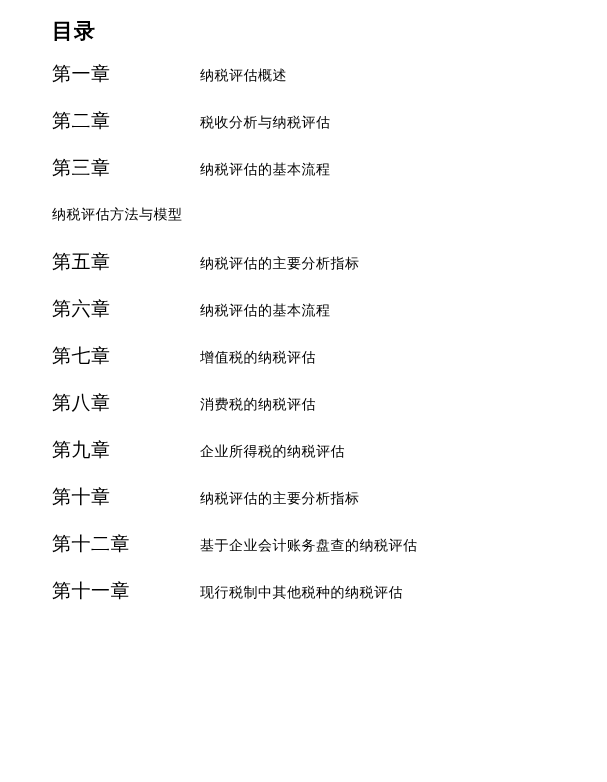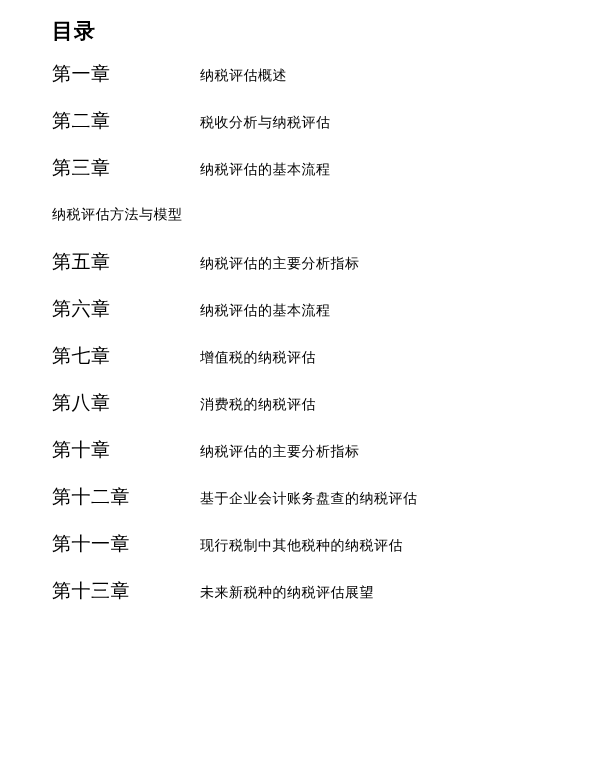--- a/index.html
+++ b/index.html
@@ -86,29 +86,29 @@
     </li>
     <li class="toc-row">
       <span class="chapter-label">第七章</span>
       <span class="chapter-title">增值税的纳税评估</span>
     </li>
     <li class="toc-row">
       <span class="chapter-label">第八章</span>
       <span class="chapter-title">消费税的纳税评估</span>
     </li>
     <li class="toc-row">
+      <span class="chapter-label">第九章</span>
+      <span class="chapter-title">企业所得税的纳税评估</span>
+    </li>
+    <li class="toc-row">
       <span class="chapter-label">第十章</span>
       <span class="chapter-title">纳税评估的主要分析指标</span>
     </li>
     <li class="toc-row">
       <span class="chapter-label">第十二章</span>
       <span class="chapter-title">基于企业会计账务盘查的纳税评估</span>
     </li>
     <li class="toc-row">
       <span class="chapter-label">第十一章</span>
       <span class="chapter-title">现行税制中其他税种的纳税评估</span>
     </li>
-    <li class="toc-row">
-      <span class="chapter-label">第十三章</span>
-      <span class="chapter-title">未来新税种的纳税评估展望</span>
-    </li>
   </ul>
 </div>
 
 </body></html>

